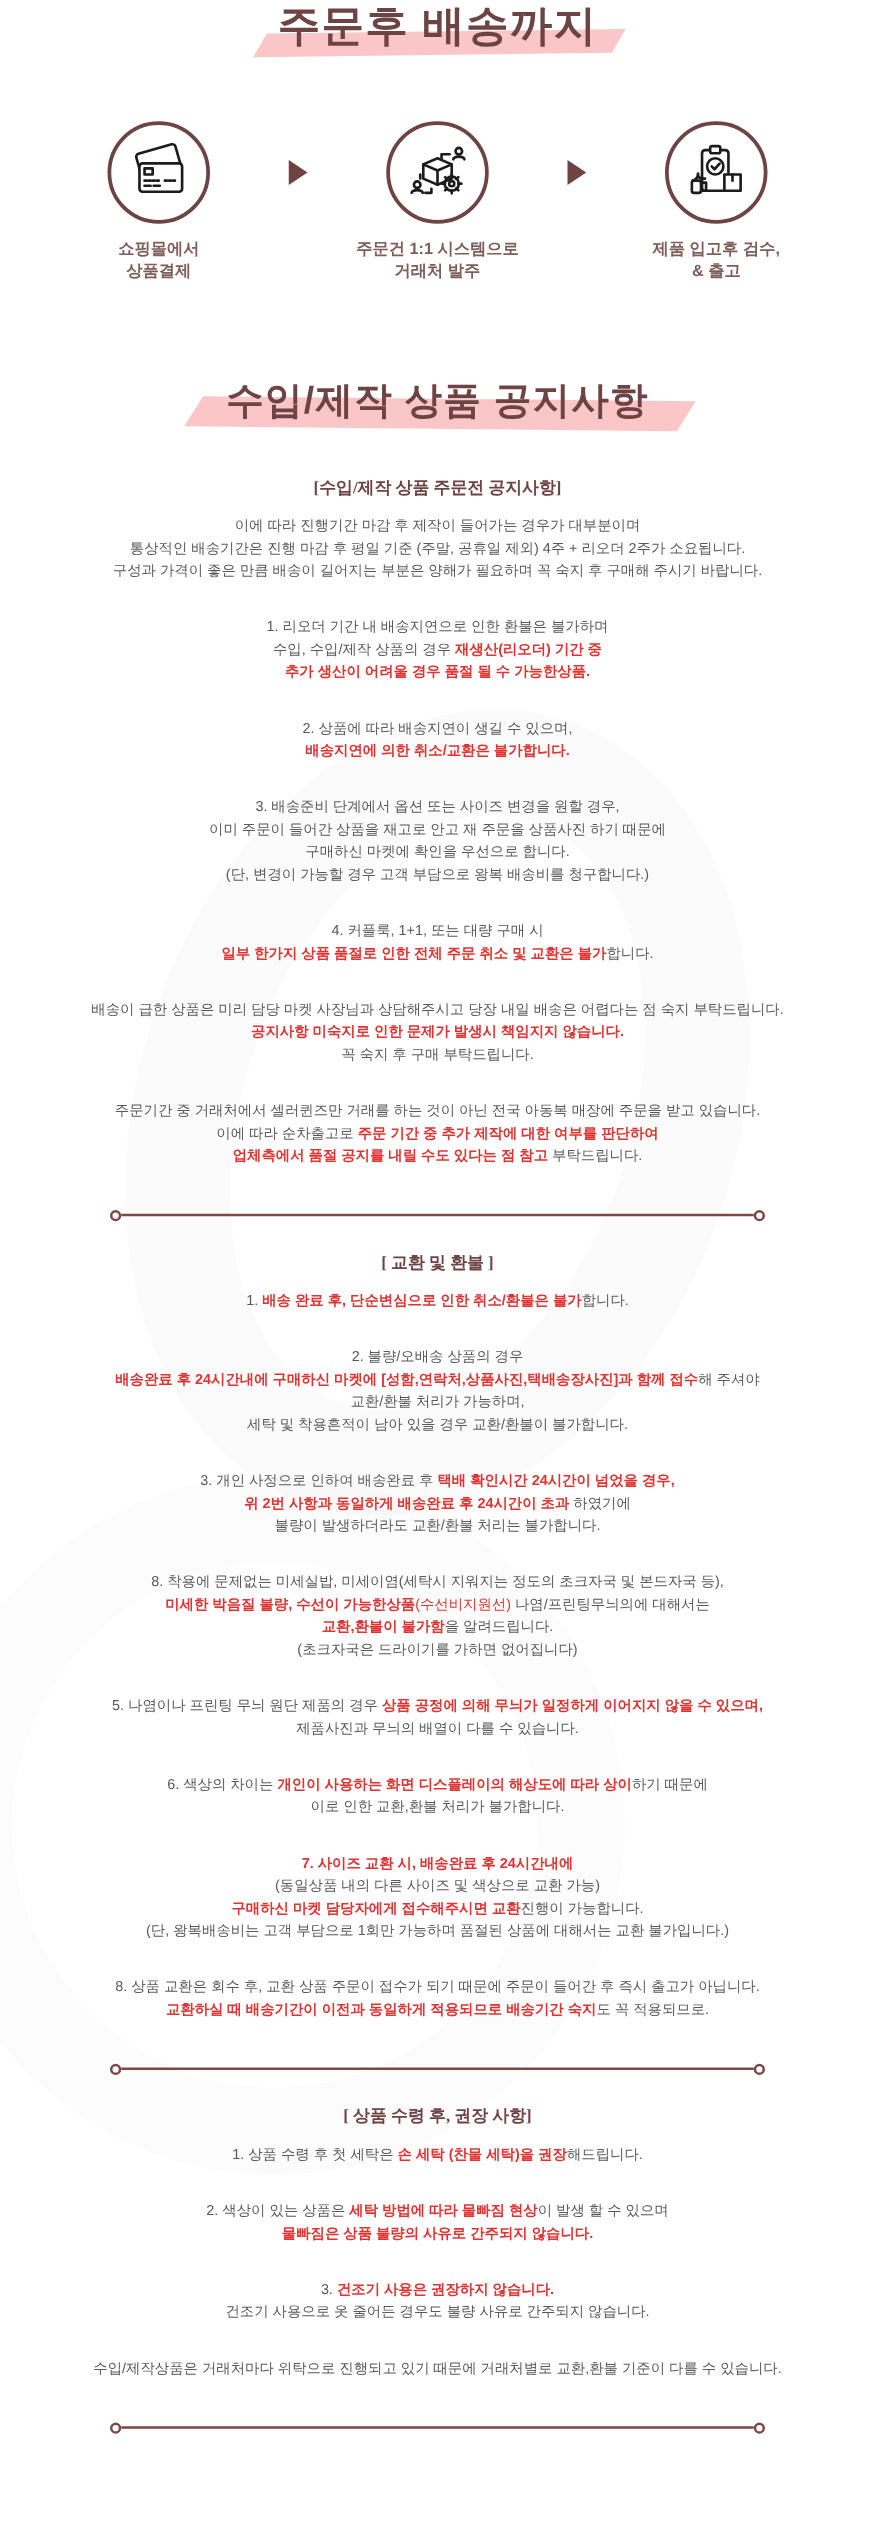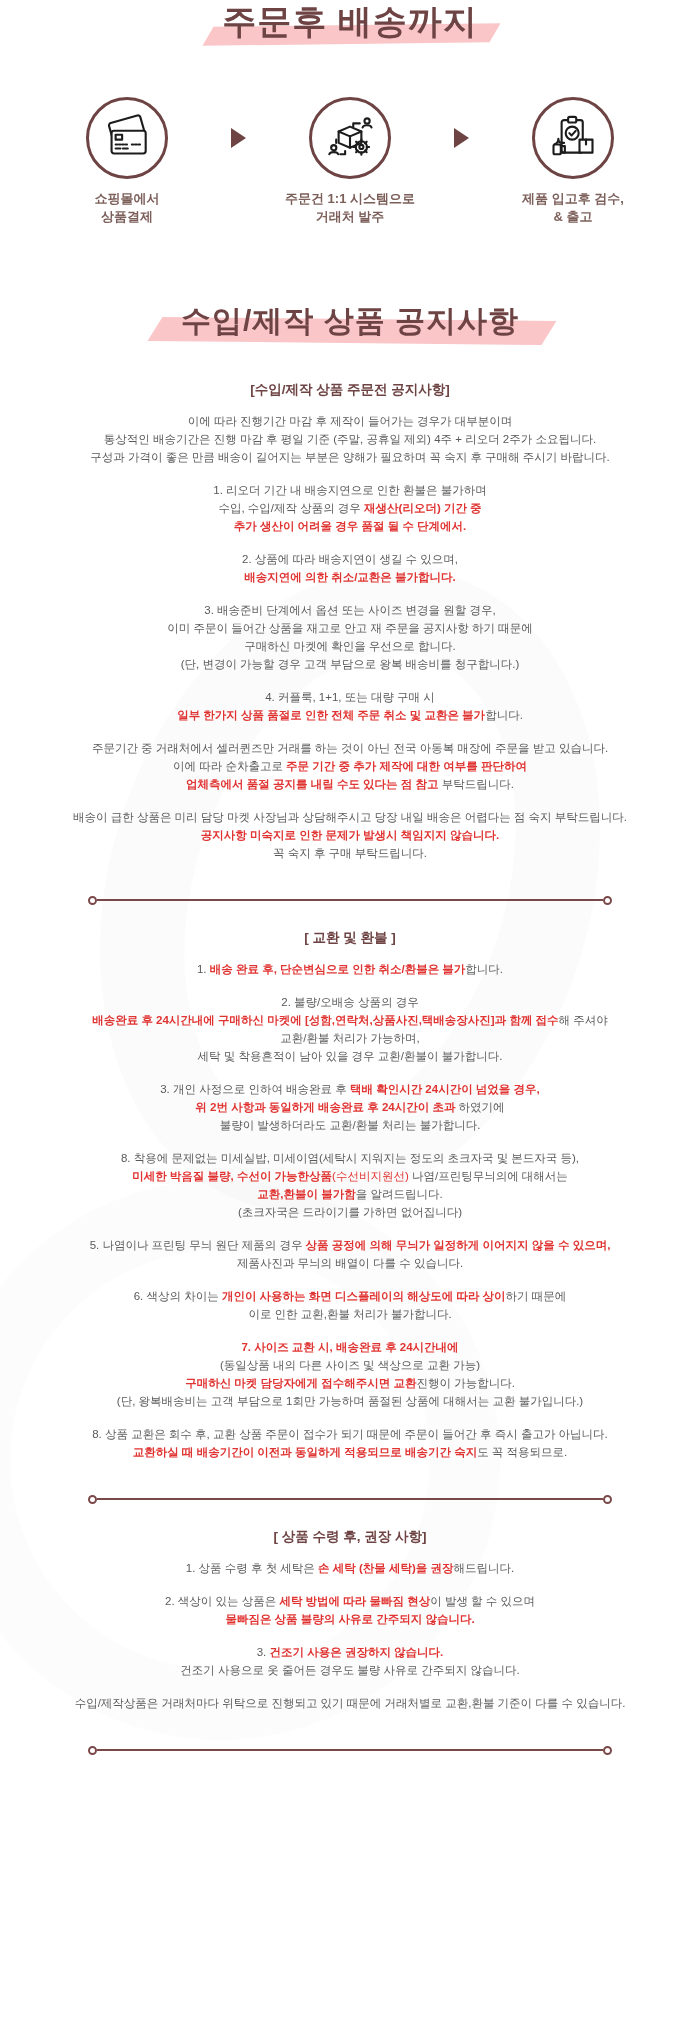--- a/index.html
+++ b/index.html
@@ -38,24 +38,24 @@
   .circle{width:82px;height:82px;border:3px solid var(--maroon);border-radius:50%;
     margin:0 auto;display:flex;align-items:center;justify-content:center;background:#fff;}
   .circle svg{width:52px;height:52px;stroke:#1c1c1c;fill:none;stroke-width:2.6;
     stroke-linecap:round;stroke-linejoin:round;}
   .arrow{width:0;height:0;border-left:15px solid var(--maroon);
     border-top:10px solid transparent;border-bottom:10px solid transparent;margin-top:31px;}
   .step-label{margin-top:11px;font-size:13px;font-weight:700;color:var(--label);line-height:18px;}
 
   
   .notice-sections{margin-top:0;}
-  .sec-header{font-size:13.5px;font-weight:800;color:var(--maroon);margin:8px 0 13px;}
+  .sec-header{font-size:13.5px;font-weight:800;color:var(--maroon);margin:8px 0 13px;font-family:Liberation Serif, serif;}
   .notice-sections > .sec-header:first-child{margin-top:42px;}
   .block{margin:0 0 11px;}
-  .gap-lg{margin-top:15px;}
+  .gap-lg{margin-top:27px;}
   .line{font-size:11.5px;line-height:18px;white-space:nowrap;}
   .s-n{color:var(--body);}
   .s-r{color:var(--red);}
   .s-rb{color:var(--red);font-weight:700;}
 
   .divider{display:flex;align-items:center;width:524px;margin:34px auto 24px;}
   .ring{width:9px;height:9px;border:2.5px solid var(--divider);border-radius:50%;background:#fff;flex:0 0 auto;}
   .rule{flex:1;height:2px;background:var(--divider);}
 </style>
 </head>
@@ -139,45 +139,45 @@
   <div class="notice-sections">
       <div class="sec-header">[수입/제작 상품 주문전 공지사항]</div>
       <div class="block">
         <div class="line"><span class="s-n">이에 따라 진행기간 마감 후 제작이 들어가는 경우가 대부분이며</span></div>
         <div class="line"><span class="s-n">통상적인 배송기간은 진행 마감 후 평일 기준 (주말, 공휴일 제외) 4주 + 리오더 2주가 소요됩니다.</span></div>
         <div class="line"><span class="s-n">구성과 가격이 좋은 만큼 배송이 길어지는 부분은 양해가 필요하며 꼭 숙지 후 구매해 주시기 바랍니다.</span></div>
       </div>
       <div class="block gap-lg">
         <div class="line"><span class="s-n">1. 리오더 기간 내 배송지연으로 인한 환불은 불가하며</span></div>
         <div class="line"><span class="s-n">수입, 수입/제작 상품의 경우 </span><span class="s-rb">재생산(리오더) 기간 중</span></div>
-        <div class="line"><span class="s-rb">추가 생산이 어려울 경우 품절 될 수 단계에서.</span></div>
+        <div class="line"><span class="s-rb">추가 생산이 어려울 경우 품절 될 수 가능한상품.</span></div>
       </div>
       <div class="block gap-lg">
         <div class="line"><span class="s-n">2. 상품에 따라 배송지연이 생길 수 있으며,</span></div>
         <div class="line"><span class="s-rb">배송지연에 의한 취소/교환은 불가합니다.</span></div>
       </div>
       <div class="block gap-lg">
         <div class="line"><span class="s-n">3. 배송준비 단계에서 옵션 또는 사이즈 변경을 원할 경우,</span></div>
-        <div class="line"><span class="s-n">이미 주문이 들어간 상품을 재고로 안고 재 주문을 공지사항 하기 때문에</span></div>
+        <div class="line"><span class="s-n">이미 주문이 들어간 상품을 재고로 안고 재 주문을 상품사진 하기 때문에</span></div>
         <div class="line"><span class="s-n">구매하신 마켓에 확인을 우선으로 합니다.</span></div>
         <div class="line"><span class="s-n">(단, 변경이 가능할 경우 고객 부담으로 왕복 배송비를 청구합니다.)</span></div>
       </div>
       <div class="block gap-lg">
         <div class="line"><span class="s-n">4. 커플룩, 1+1, 또는 대량 구매 시</span></div>
         <div class="line"><span class="s-rb">일부 한가지 상품 품절로 인한 전체 주문 취소 및 교환은 불가</span><span class="s-n">합니다.</span></div>
+      </div>
+      <div class="block gap-lg">
+        <div class="line"><span class="s-n">배송이 급한 상품은 미리 담당 마켓 사장님과 상담해주시고 당장 내일 배송은 어렵다는 점 숙지 부탁드립니다.</span></div>
+        <div class="line"><span class="s-rb">공지사항 미숙지로 인한 문제가 발생시 책임지지 않습니다.</span></div>
+        <div class="line"><span class="s-n">꼭 숙지 후 구매 부탁드립니다.</span></div>
       </div>
       <div class="block gap-lg">
         <div class="line"><span class="s-n">주문기간 중 거래처에서 셀러퀸즈만 거래를 하는 것이 아닌 전국 아동복 매장에 주문을 받고 있습니다.</span></div>
         <div class="line"><span class="s-n">이에 따라 순차출고로 </span><span class="s-rb">주문 기간 중 추가 제작에 대한 여부를 판단하여</span></div>
         <div class="line"><span class="s-rb">업체측에서 품절 공지를 내릴 수도 있다는 점 참고 </span><span class="s-n">부탁드립니다.</span></div>
-      </div>
-      <div class="block gap-lg">
-        <div class="line"><span class="s-n">배송이 급한 상품은 미리 담당 마켓 사장님과 상담해주시고 당장 내일 배송은 어렵다는 점 숙지 부탁드립니다.</span></div>
-        <div class="line"><span class="s-rb">공지사항 미숙지로 인한 문제가 발생시 책임지지 않습니다.</span></div>
-        <div class="line"><span class="s-n">꼭 숙지 후 구매 부탁드립니다.</span></div>
       </div>
       <div class="divider">
         <span class="ring"></span>
         <span class="rule"></span>
         <span class="ring"></span>
       </div>
       <div class="sec-header">[ 교환 및 환불 ]</div>
       <div class="block">
         <div class="line"><span class="s-n">1. </span><span class="s-rb">배송 완료 후, 단순변심으로 인한 취소/환불은 불가</span><span class="s-n">합니다.</span></div>
       </div>

